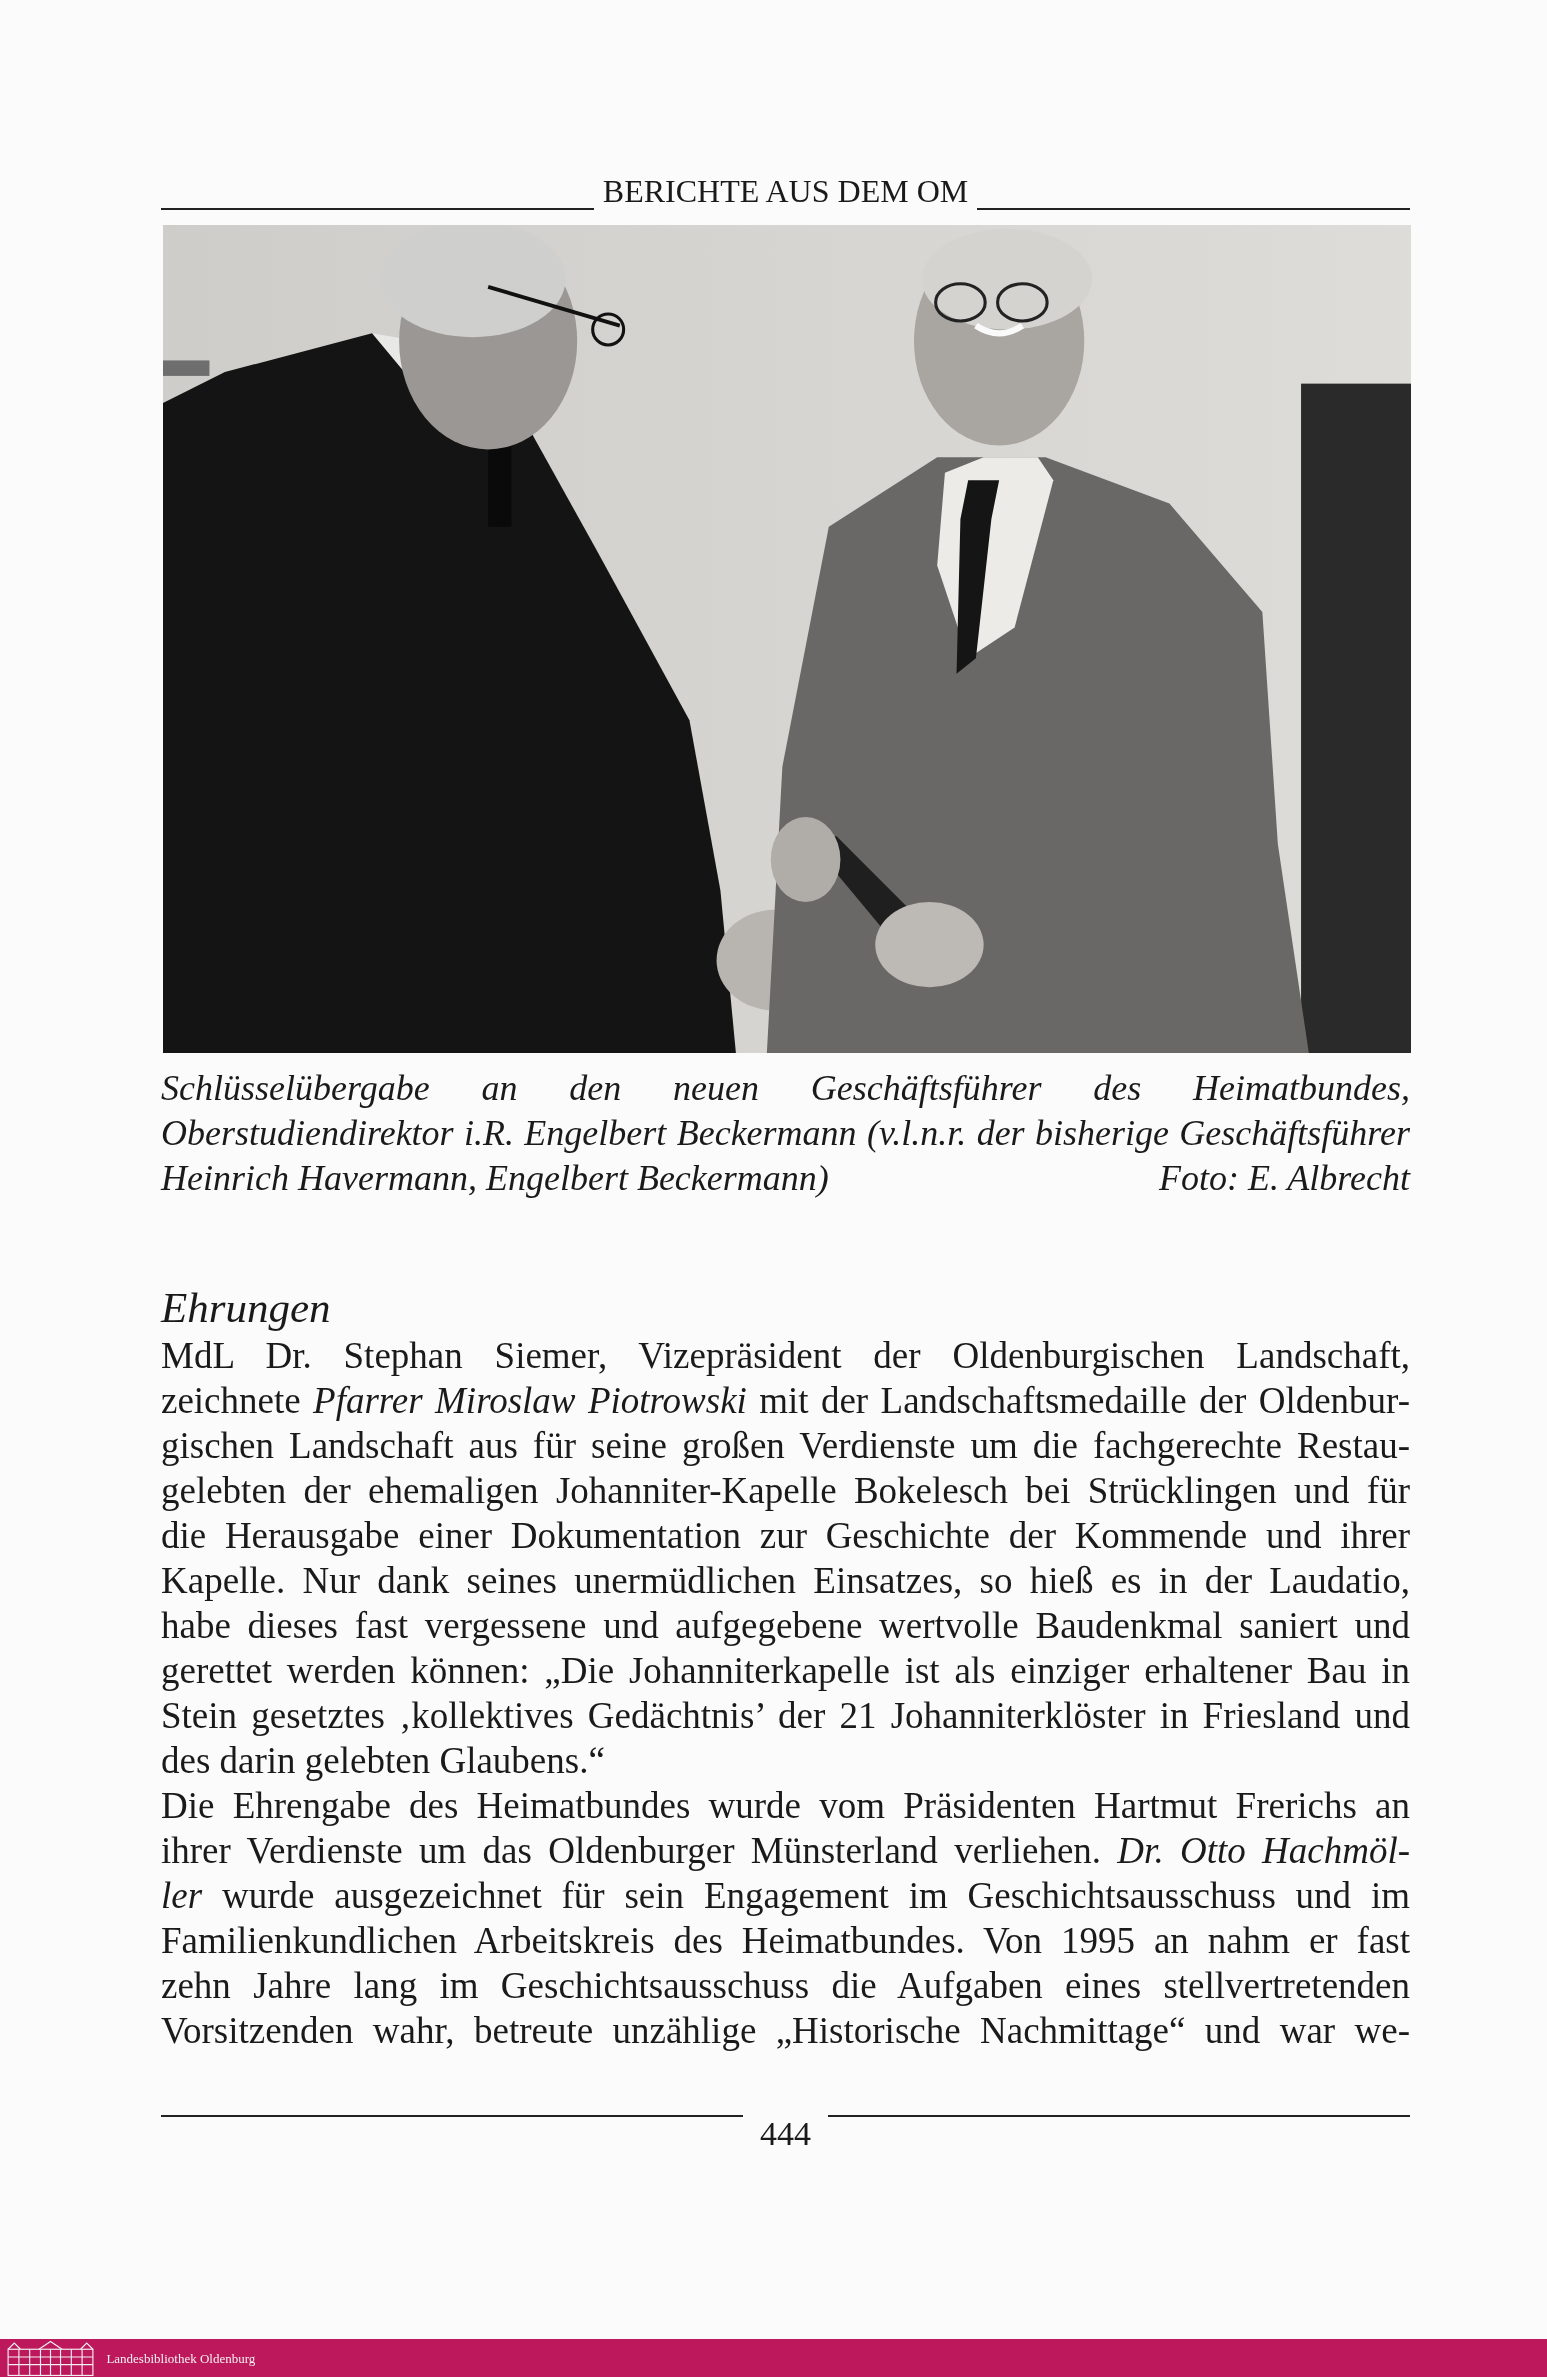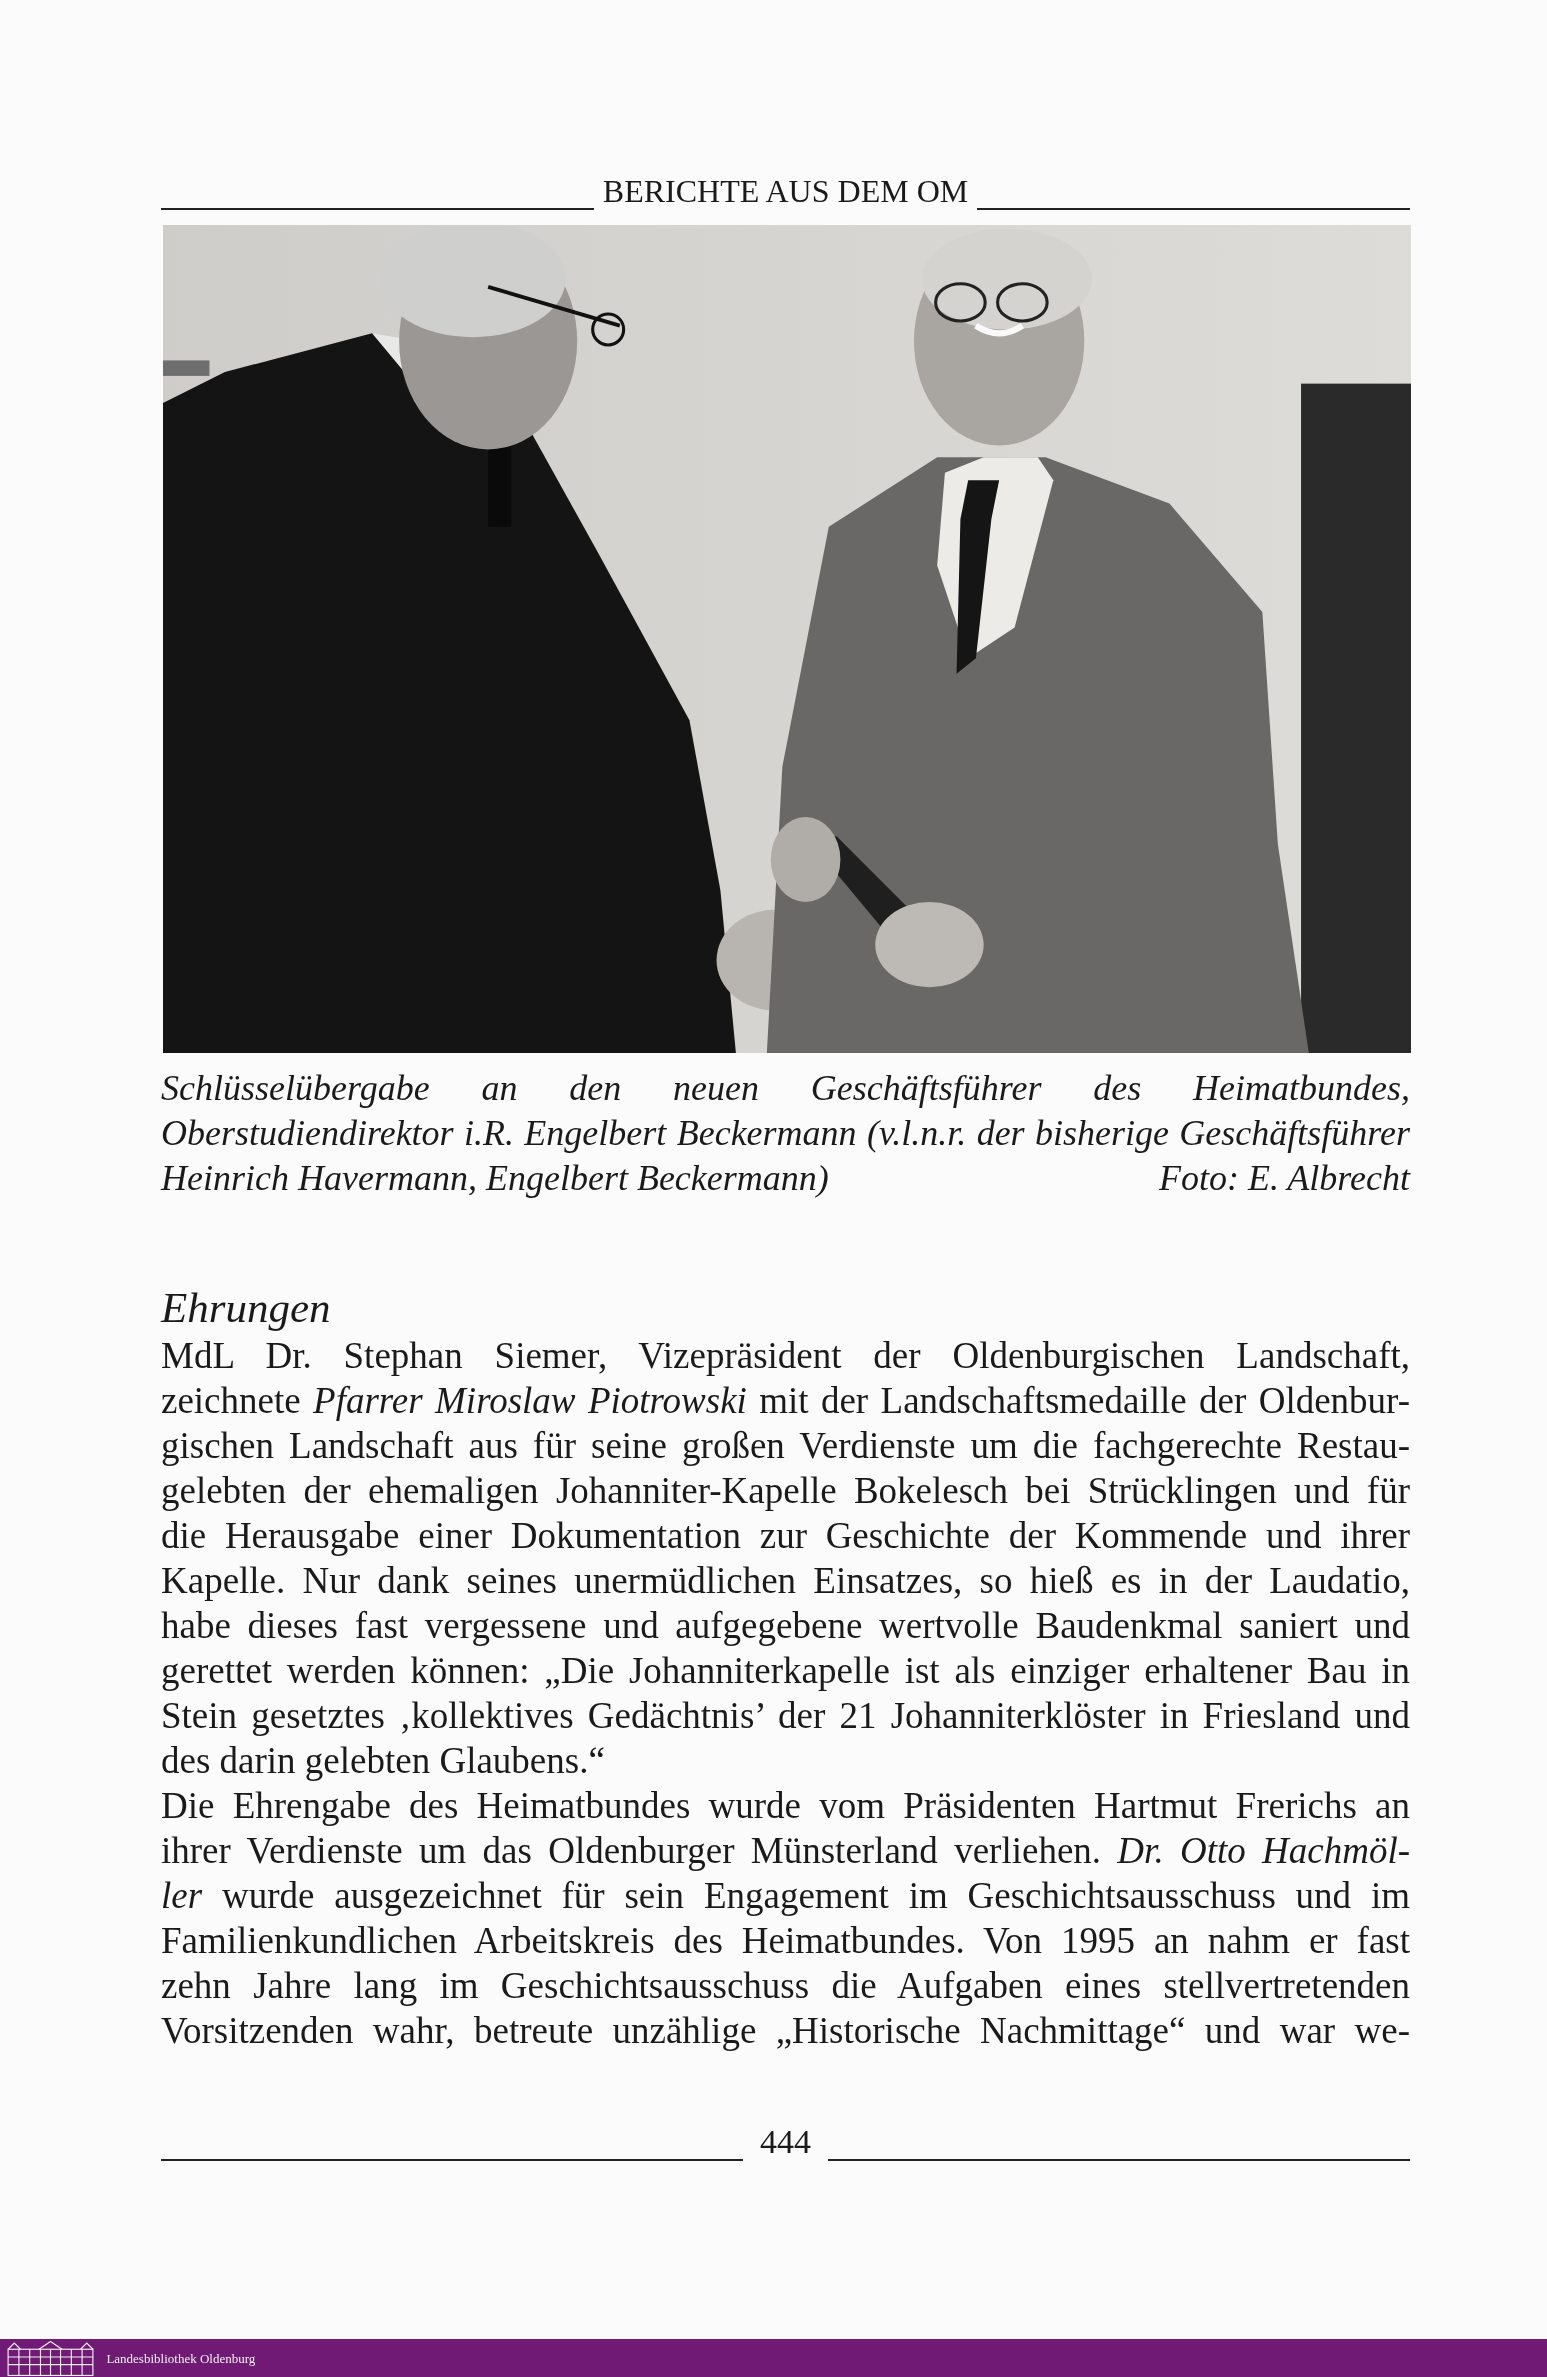--- a/index.html
+++ b/index.html
@@ -34,26 +34,26 @@
   }
   .body-text {
     position: absolute; left: 161px; top: 1333px; width: 1249px;
     font-size: 37px; line-height: 45px;
   }
   .body-text .line { display: block; white-space: nowrap; text-align: justify; text-align-last: justify; height: 45px; }
   .body-text .line.last { text-align-last: left; }
   .body-text i { font-style: italic; }
   .folio {
     position: absolute; left: 161px; top: 2115px; width: 1249px; height: 46px;
-    display: flex; align-items: flex-end;
+    display: flex; align-items: flex-start;
   }
   .folio .num { font-size: 34px; padding: 0 17px; }
   .footer-bar {
     position: absolute; left: 0; top: 2339px; width: 1548px; height: 39px;
-    background: #701a75; display: flex; align-items: center;
+    background: #be185d; display: flex; align-items: center;
   }
   .footer-bar .logo { margin-left: 4.6px; width: 91px; height: 37px; }
   .footer-bar .lib {
     color: #f2f2f2; font-size: 13px; margin-left: 10.8px;
   }
 </style>
 </head>
 <body>
 
 <header class="running-head">

